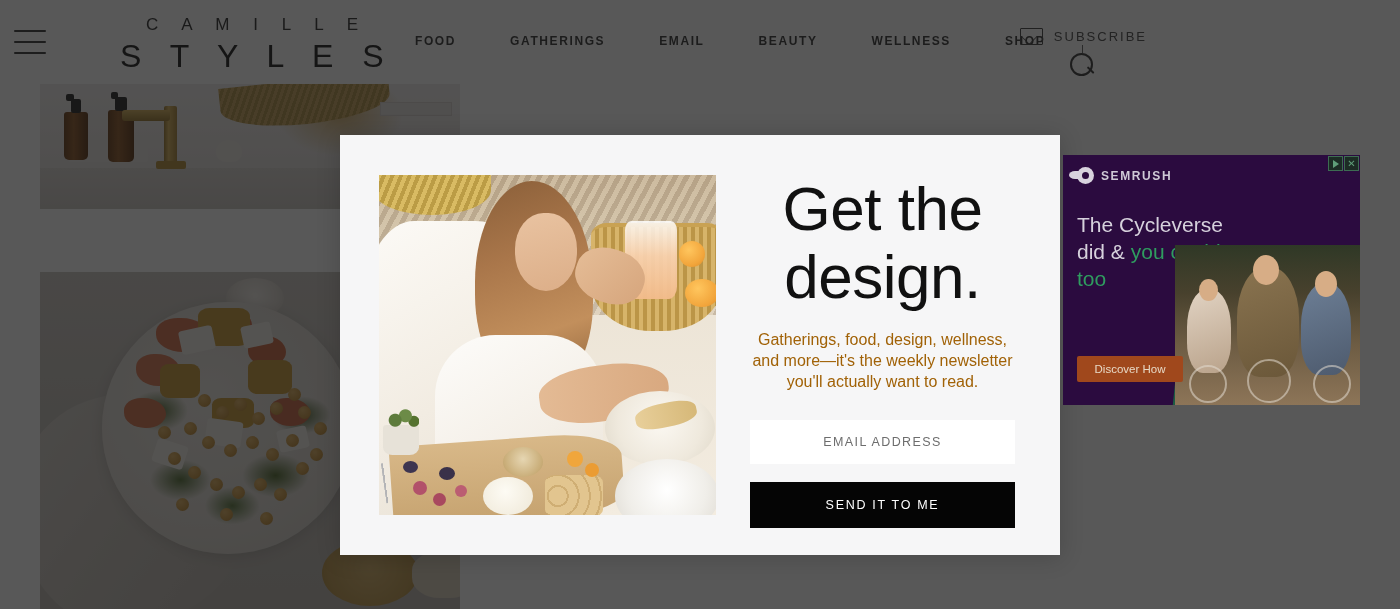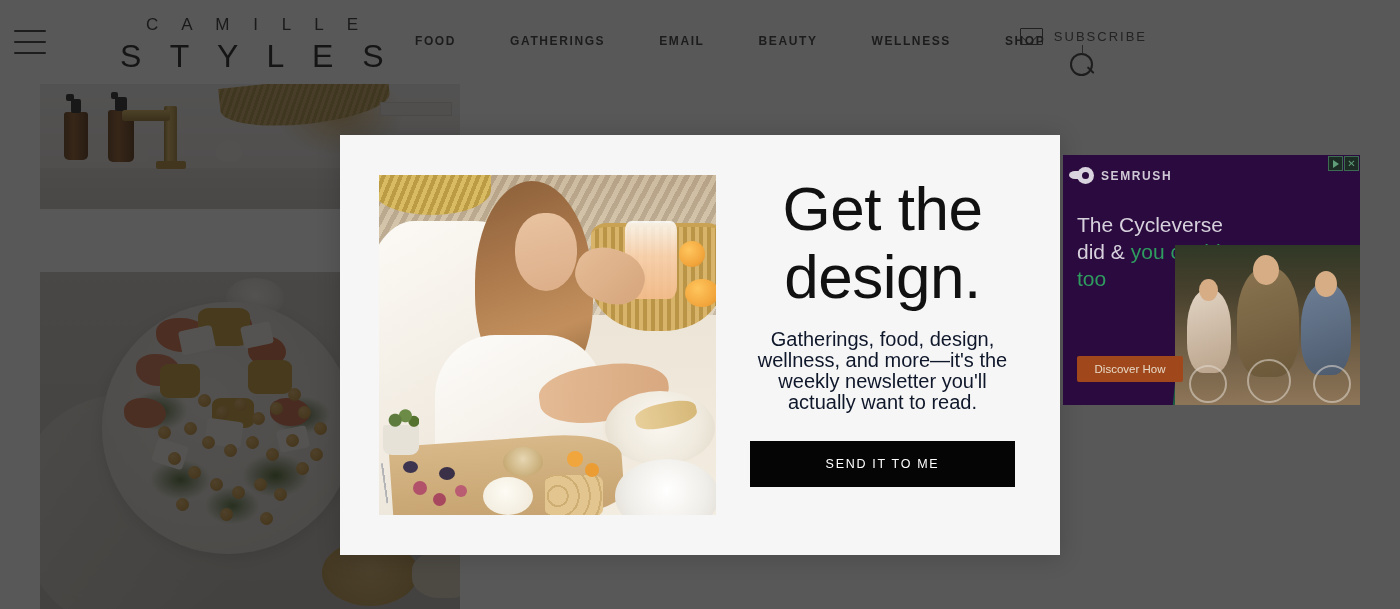--- a/index.html
+++ b/index.html
@@ -566,23 +566,23 @@
   .modal-title {
     font-size: 62px;
     line-height: 68px;
     font-weight: 300;
     color: #111111;
     letter-spacing: -0.5px;
     margin-bottom: 18px;
   }
 
   .modal-subtitle {
-    font-size: 20px;
+    font-size: 16px;
     line-height: 21px;
-    color: #0f172a;
+    color: #a16207;
     font-weight: 400;
     padding: 0 8px;
     margin-bottom: 28px;
   }
 
   .email-input {
     display: block;
     width: 265px;
     height: 44px;
     margin: 0 auto 18px auto;
@@ -892,20 +892,21 @@
       <div class="pic-fruit pf5"></div>
       <div class="pic-fruit pf6"></div>
       <div class="pic-fruit pf7"></div>
       <div class="pic-plate"></div>
       <div class="pic-plant"></div>
     </div>
 
     <div class="modal-content">
       <h1 class="modal-title">Get the design.</h1>
       <p class="modal-subtitle">Gatherings, food, design, wellness, and more—it's the weekly newsletter you'll actually want to read.</p>
+      <input class="email-input" type="email" placeholder="EMAIL ADDRESS" style="">
       <button class="submit-button" type="submit">SEND IT TO ME</button>
     </div>
 
   </div>
 
   <div class="ad-unit">
     <div class="ad-bg-shape"></div>
 
     <div class="ad-controls">
       <div class="ad-ctrl-btn">

